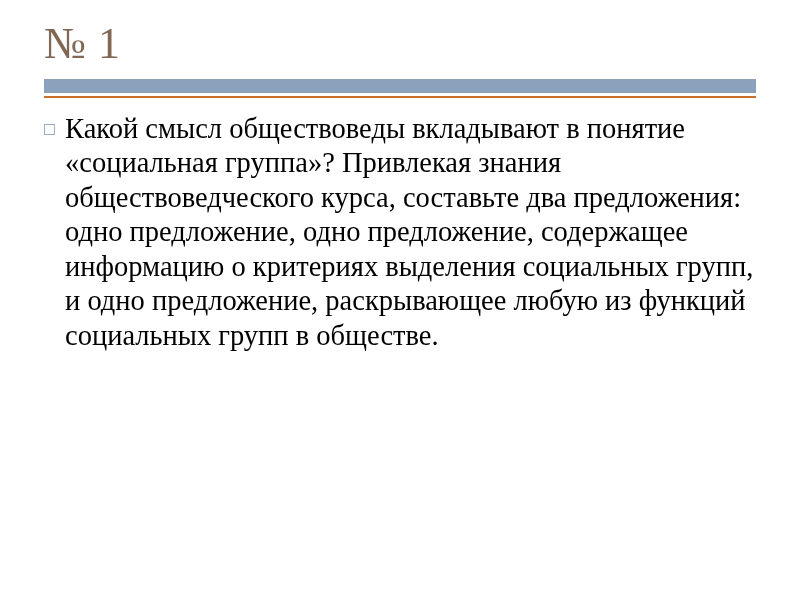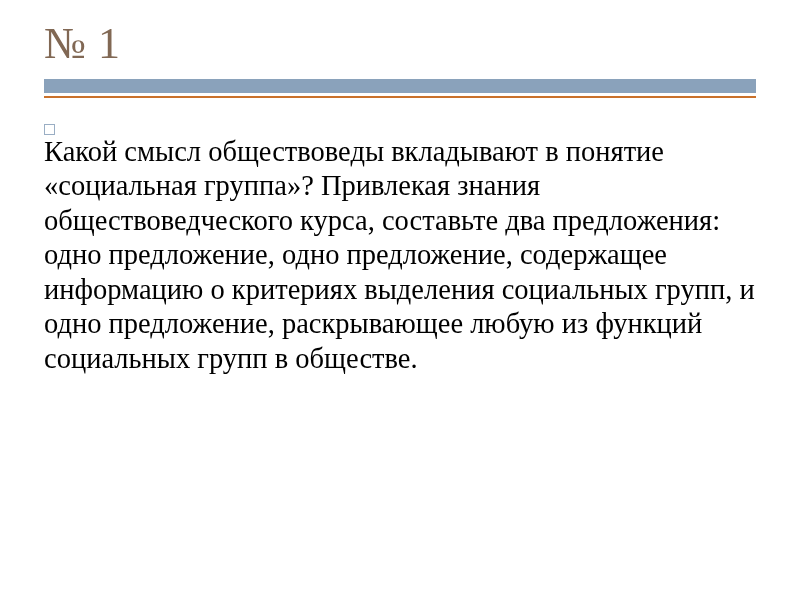--- a/index.html
+++ b/index.html
@@ -35,21 +35,20 @@
   }
   .rule-thin {
     height: 2px;
     background: #c9712b;
     width: 100%;
     margin-top: 3px;
   }
   .body {
     display: flex;
     align-items: flex-start;
-    flex-direction: column;
   }
   .bullet {
     width: 11px;
     height: 11px;
     border: 1.5px solid #9aaec4;
     box-sizing: border-box;
     margin-top: 12px;
     margin-right: 10px;
     flex: 0 0 auto;
   }

